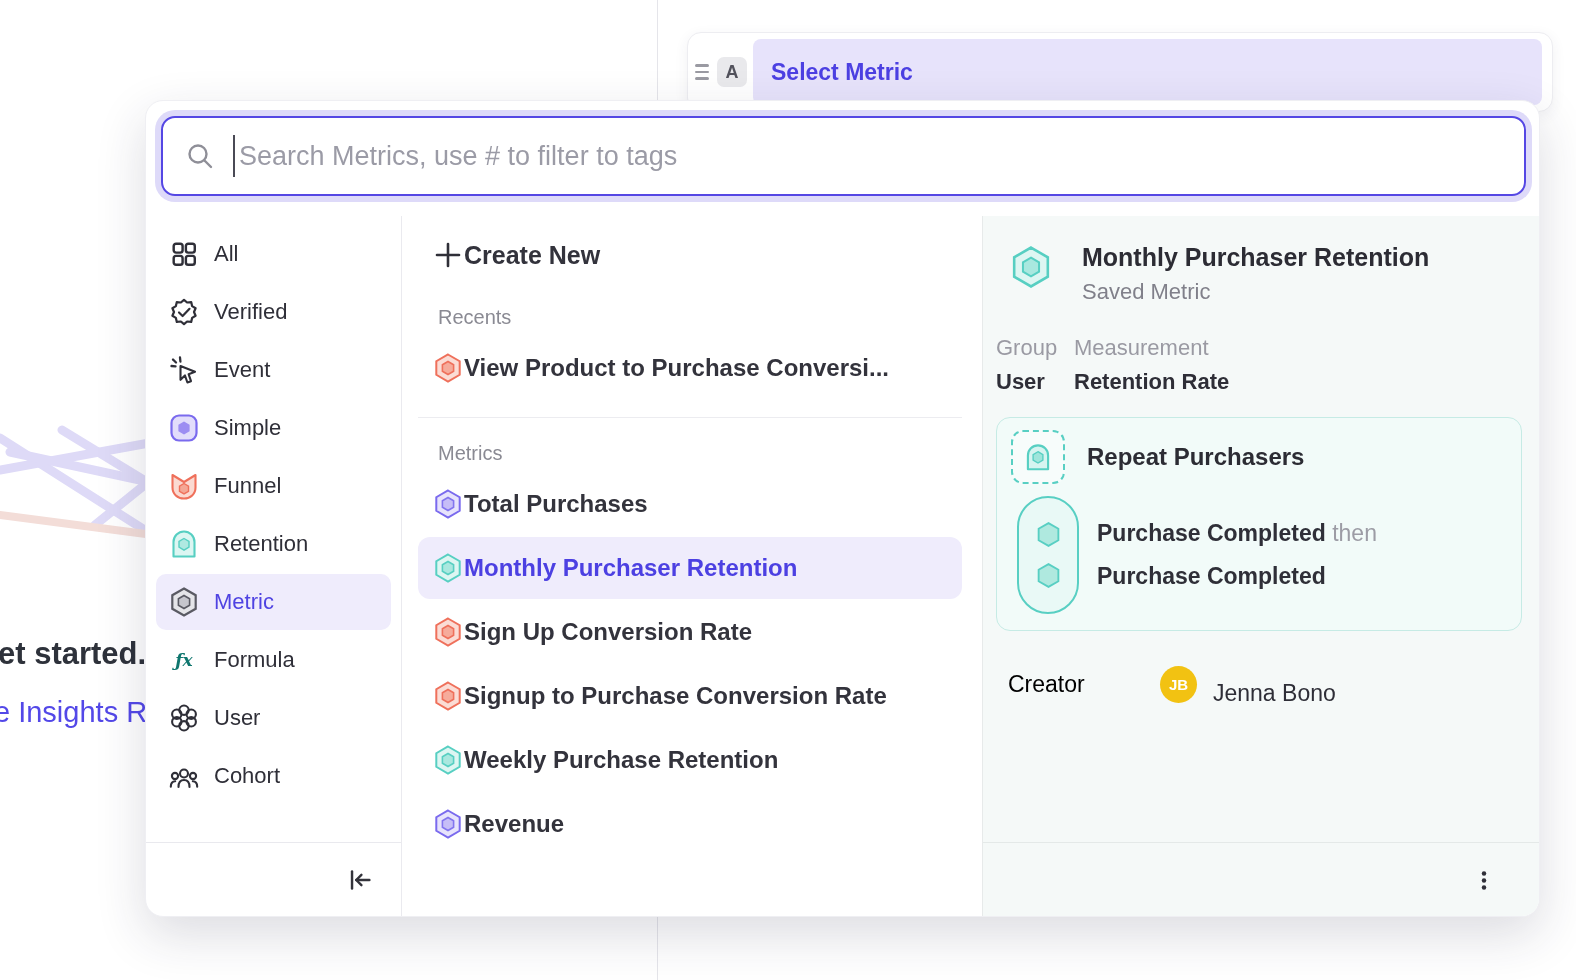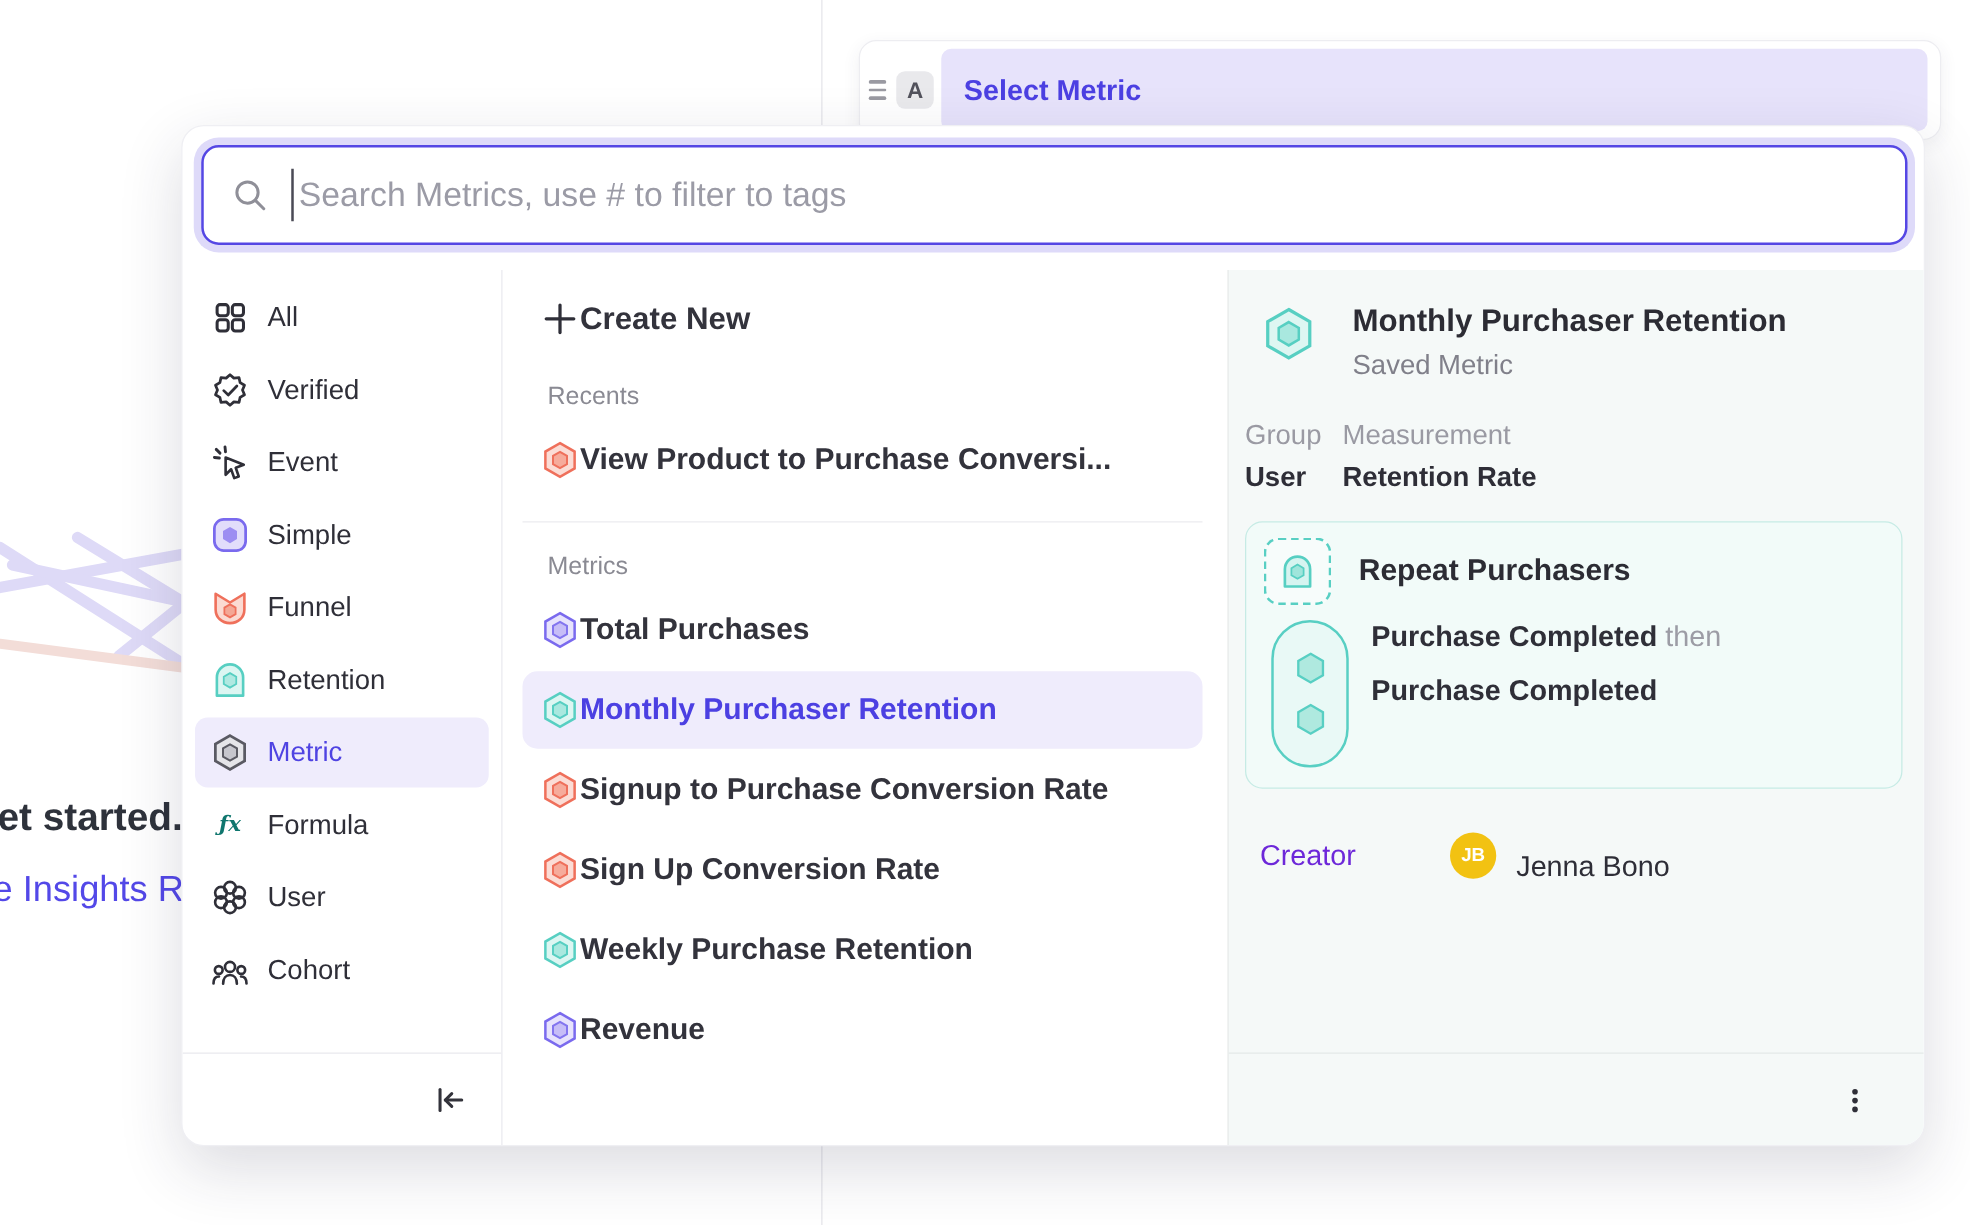--- a/index.html
+++ b/index.html
@@ -72,26 +72,26 @@
 
   .repeat-card { margin-top:22px; width:526px; min-height:206px; background:#F2FBF9;
                  border:1.5px solid #C6EBE5; border-radius:14px; padding:12px 14px 16px 14px; }
   .rc-head { display:flex; align-items:center; gap:22px; }
   .rc-iconbox { width:54px; height:54px; border:2px dashed #58CFC3; border-radius:12px;
                 display:flex; align-items:center; justify-content:center; background:rgba(255,255,255,.4); }
   .rc-title { font-size:24px; font-weight:700; color:#2C2C34; }
   .rc-body { display:flex; gap:18px; margin:12px 0 0 6px; }
   .capsule { width:62px; height:118px; border:2px solid #58CFC3; border-radius:32px; background:#E9F9F6;
              display:flex; flex-direction:column; align-items:center; justify-content:center; gap:14px; flex:0 0 auto; }
-  .steps { display:flex; flex-direction:column; gap:16px; }
+  .steps { display:flex; flex-direction:column; justify-content:center; gap:16px; }
   .step { font-size:23px; font-weight:700; color:#2F2F38; }
   .step .conn { font-weight:400; color:#9C9CA5; }
 
   .creator-row { display:flex; align-items:center; margin:30px 0 0 12px; }
-  .creator-lab { font-size:23px; color:#6d28d9; width:152px; }
+  .creator-lab { font-size:23px; color:#000000; width:152px; }
   .avatar { width:37px; height:37px; border-radius:50%; background:#F2C212; color:#fff;
             font-size:15px; font-weight:700; display:flex; align-items:center; justify-content:center; }
   .creator-name { font-size:23px; color:#2E2E37; margin-left:16px;margin-top:19px; }
 
   .detail-foot { position:absolute; left:0; bottom:0; width:100%; height:74px; border-top:1px solid #E4E9E8;
                  display:flex; align-items:center; justify-content:flex-end; padding-right:40px; }
 
   svg { display:block; }
 </style>
 </head>
@@ -296,29 +296,29 @@
           <polygon points="16,9.5 21.6,12.75 21.6,19.25 16,22.5 10.4,19.25 10.4,12.75" fill="#A9E8DF" stroke="#57CFC2" stroke-width="1.6"></polygon>
         </svg>
         <span>Monthly Purchaser Retention</span>
       </div>
 
       <div class="row">
         <svg class="ico" viewBox="0 0 32 32">
           <polygon points="16,2.5 27.7,9.25 27.7,22.75 16,29.5 4.3,22.75 4.3,9.25" fill="#FBDCD5" stroke="#EF705B" stroke-width="2"></polygon>
           <polygon points="16,9.5 21.6,12.75 21.6,19.25 16,22.5 10.4,19.25 10.4,12.75" fill="#F6AB9B" stroke="#EF705B" stroke-width="1.6"></polygon>
         </svg>
-        <span>Signup to Purchase Conversion Rate</span>
+        <span>Sign Up Conversion Rate</span>
       </div>
 
       <div class="row">
         <svg class="ico" viewBox="0 0 32 32">
           <polygon points="16,2.5 27.7,9.25 27.7,22.75 16,29.5 4.3,22.75 4.3,9.25" fill="#FBDCD5" stroke="#EF705B" stroke-width="2"></polygon>
           <polygon points="16,9.5 21.6,12.75 21.6,19.25 16,22.5 10.4,19.25 10.4,12.75" fill="#F6AB9B" stroke="#EF705B" stroke-width="1.6"></polygon>
         </svg>
-        <span>Sign Up Conversion Rate</span>
+        <span>Signup to Purchase Conversion Rate</span>
       </div>
 
       <div class="row">
         <svg class="ico" viewBox="0 0 32 32">
           <polygon points="16,2.5 27.7,9.25 27.7,22.75 16,29.5 4.3,22.75 4.3,9.25" fill="#DDF6F2" stroke="#57CFC2" stroke-width="2"></polygon>
           <polygon points="16,9.5 21.6,12.75 21.6,19.25 16,22.5 10.4,19.25 10.4,12.75" fill="#A9E8DF" stroke="#57CFC2" stroke-width="1.6"></polygon>
         </svg>
         <span>Weekly Purchase Retention</span>
       </div>
 

